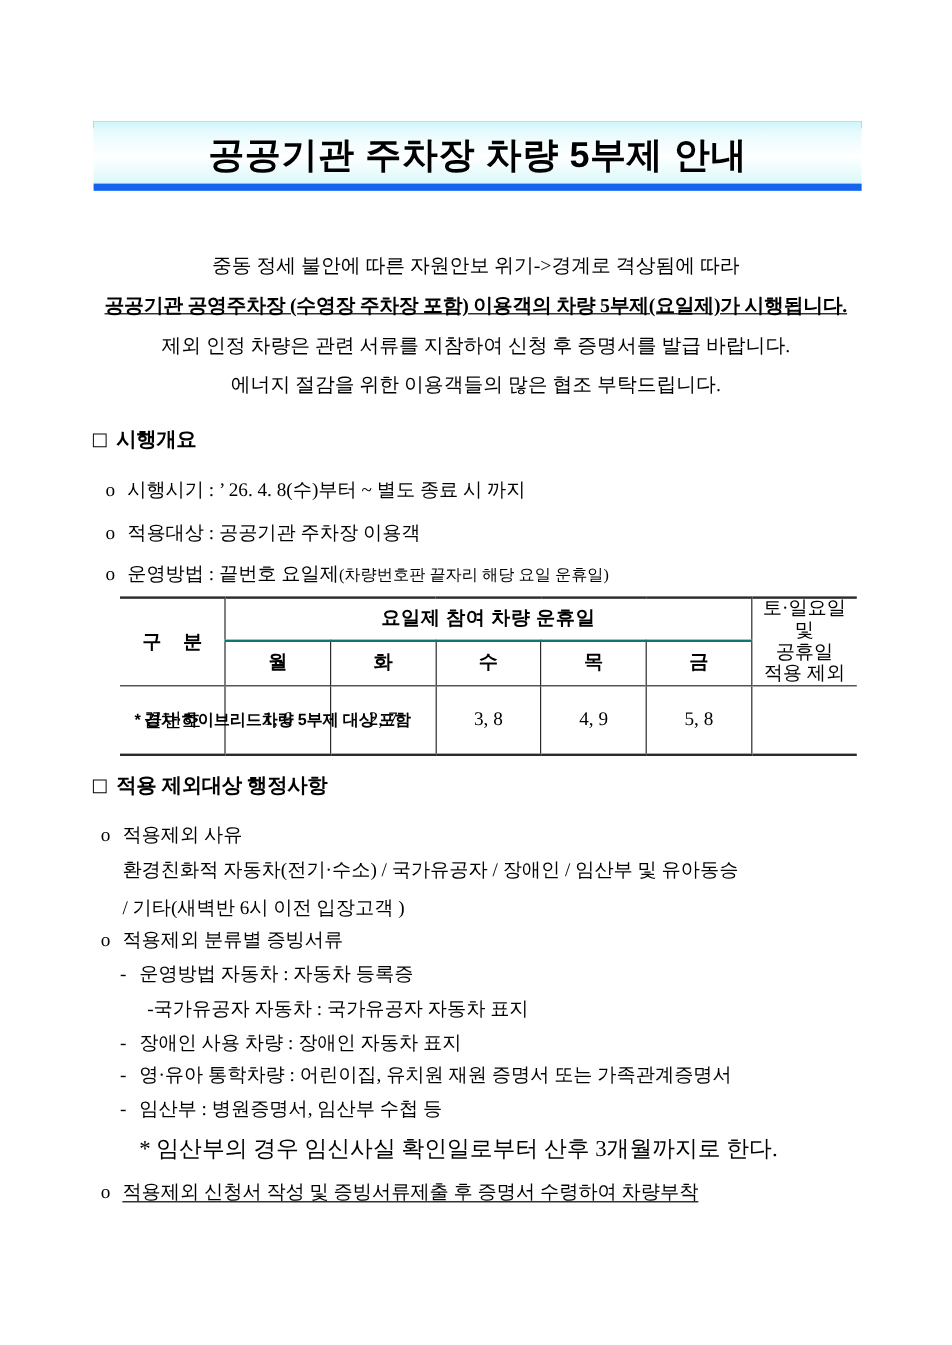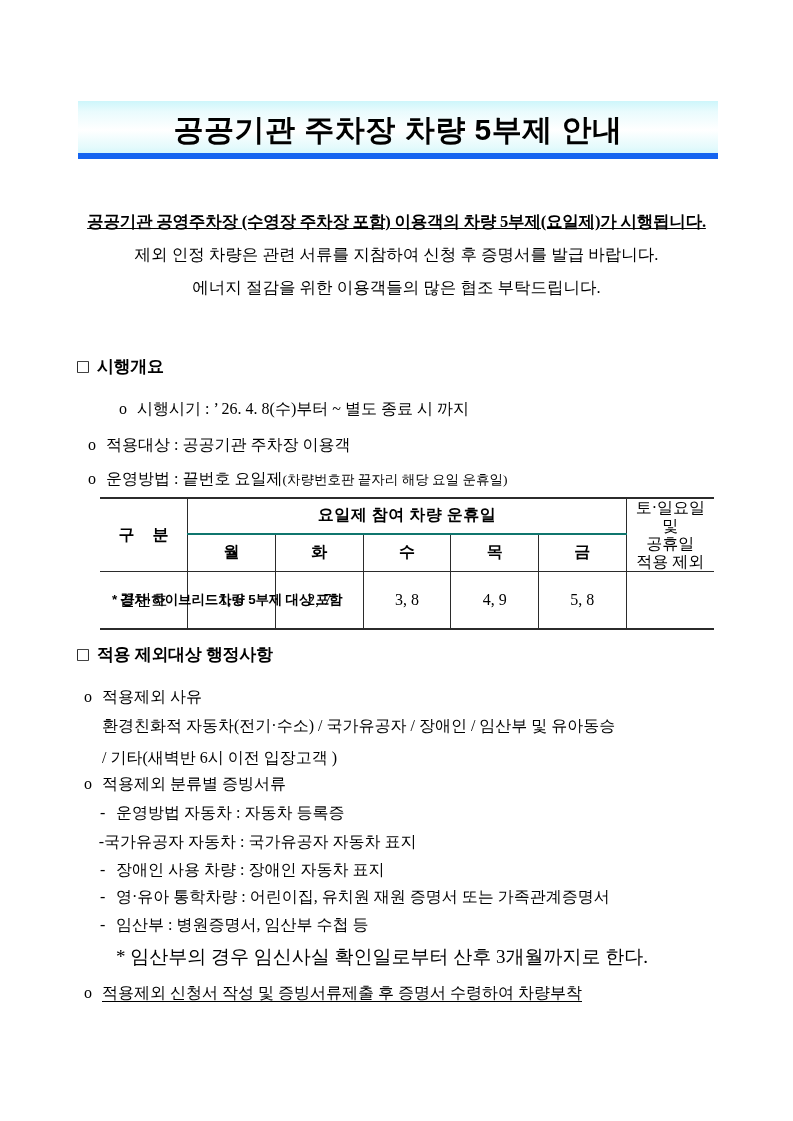--- a/index.html
+++ b/index.html
@@ -110,21 +110,21 @@
     white-space: nowrap;
   }
   .bullet-line .marker {
     display: inline-block;
     width: 18px;
   }
   .bullet-line .small {
     font-size: 13.5px;
   }
 
-  #ov-item-1 { left: 88px; top: 398px; margin-left: 31px; }
+  #ov-item-1 { left: 88px; top: 398px; }
   #ov-item-2 { left: 88px; top: 434px; }
   #ov-item-3 { left: 88px; top: 468px; }
 
   
   .schedule-table {
     position: absolute;
     left: 100px;
     top: 497px;
     width: 614px;
     border-collapse: collapse;
@@ -197,21 +197,21 @@
     position: absolute;
     font-size: 16px;
     line-height: 22px;
     white-space: nowrap;
   }
   .sub-line .dash {
     display: inline-block;
     width: 16px;
   }
   #ex-doc-1 { left: 100px; top: 802px; }
-  #ex-doc-2 { left: 88px; top: 831px; text-align: right; }
+  #ex-doc-2 { left: 112px; top: 831px; text-align: right; }
   #ex-doc-3 { left: 100px; top: 859px; }
   #ex-doc-4 { left: 100px; top: 886px; }
   #ex-doc-5 { left: 100px; top: 914px; }
 
   #ex-footnote {
     position: absolute;
     left: 116px;
     top: 944px;
     font-size: 19px;
     white-space: nowrap;
@@ -238,20 +238,21 @@
 
 <div class="page">
 
   <div class="banner-bar-top"></div>
   <div class="banner">
     <div class="banner-title">공공기관 주차장 차량 5부제 안내</div>
   </div>
   <div class="banner-bar-bottom"></div>
 
   <div class="intro">
+    <div class="line">중동 정세 불안에 따른 자원안보 위기-&gt;경계로 격상됨에 따라</div>
     <div class="line emphasis">공공기관 공영주차장 (수영장 주차장 포함) 이용객의 차량 5부제(요일제)가 시행됩니다.</div>
     <div class="line">제외 인정 차량은 관련 서류를 지참하여 신청 후 증명서를 발급 바랍니다.</div>
     <div class="line">에너지 절감을 위한 이용객들의 많은 협조 부탁드립니다.</div>
   </div>
 
   <div class="section-heading" id="heading-overview">
     <span class="box-glyph">□</span><span>시행개요</span>
   </div>
 
   <div class="bullet-line" id="ov-item-1">

